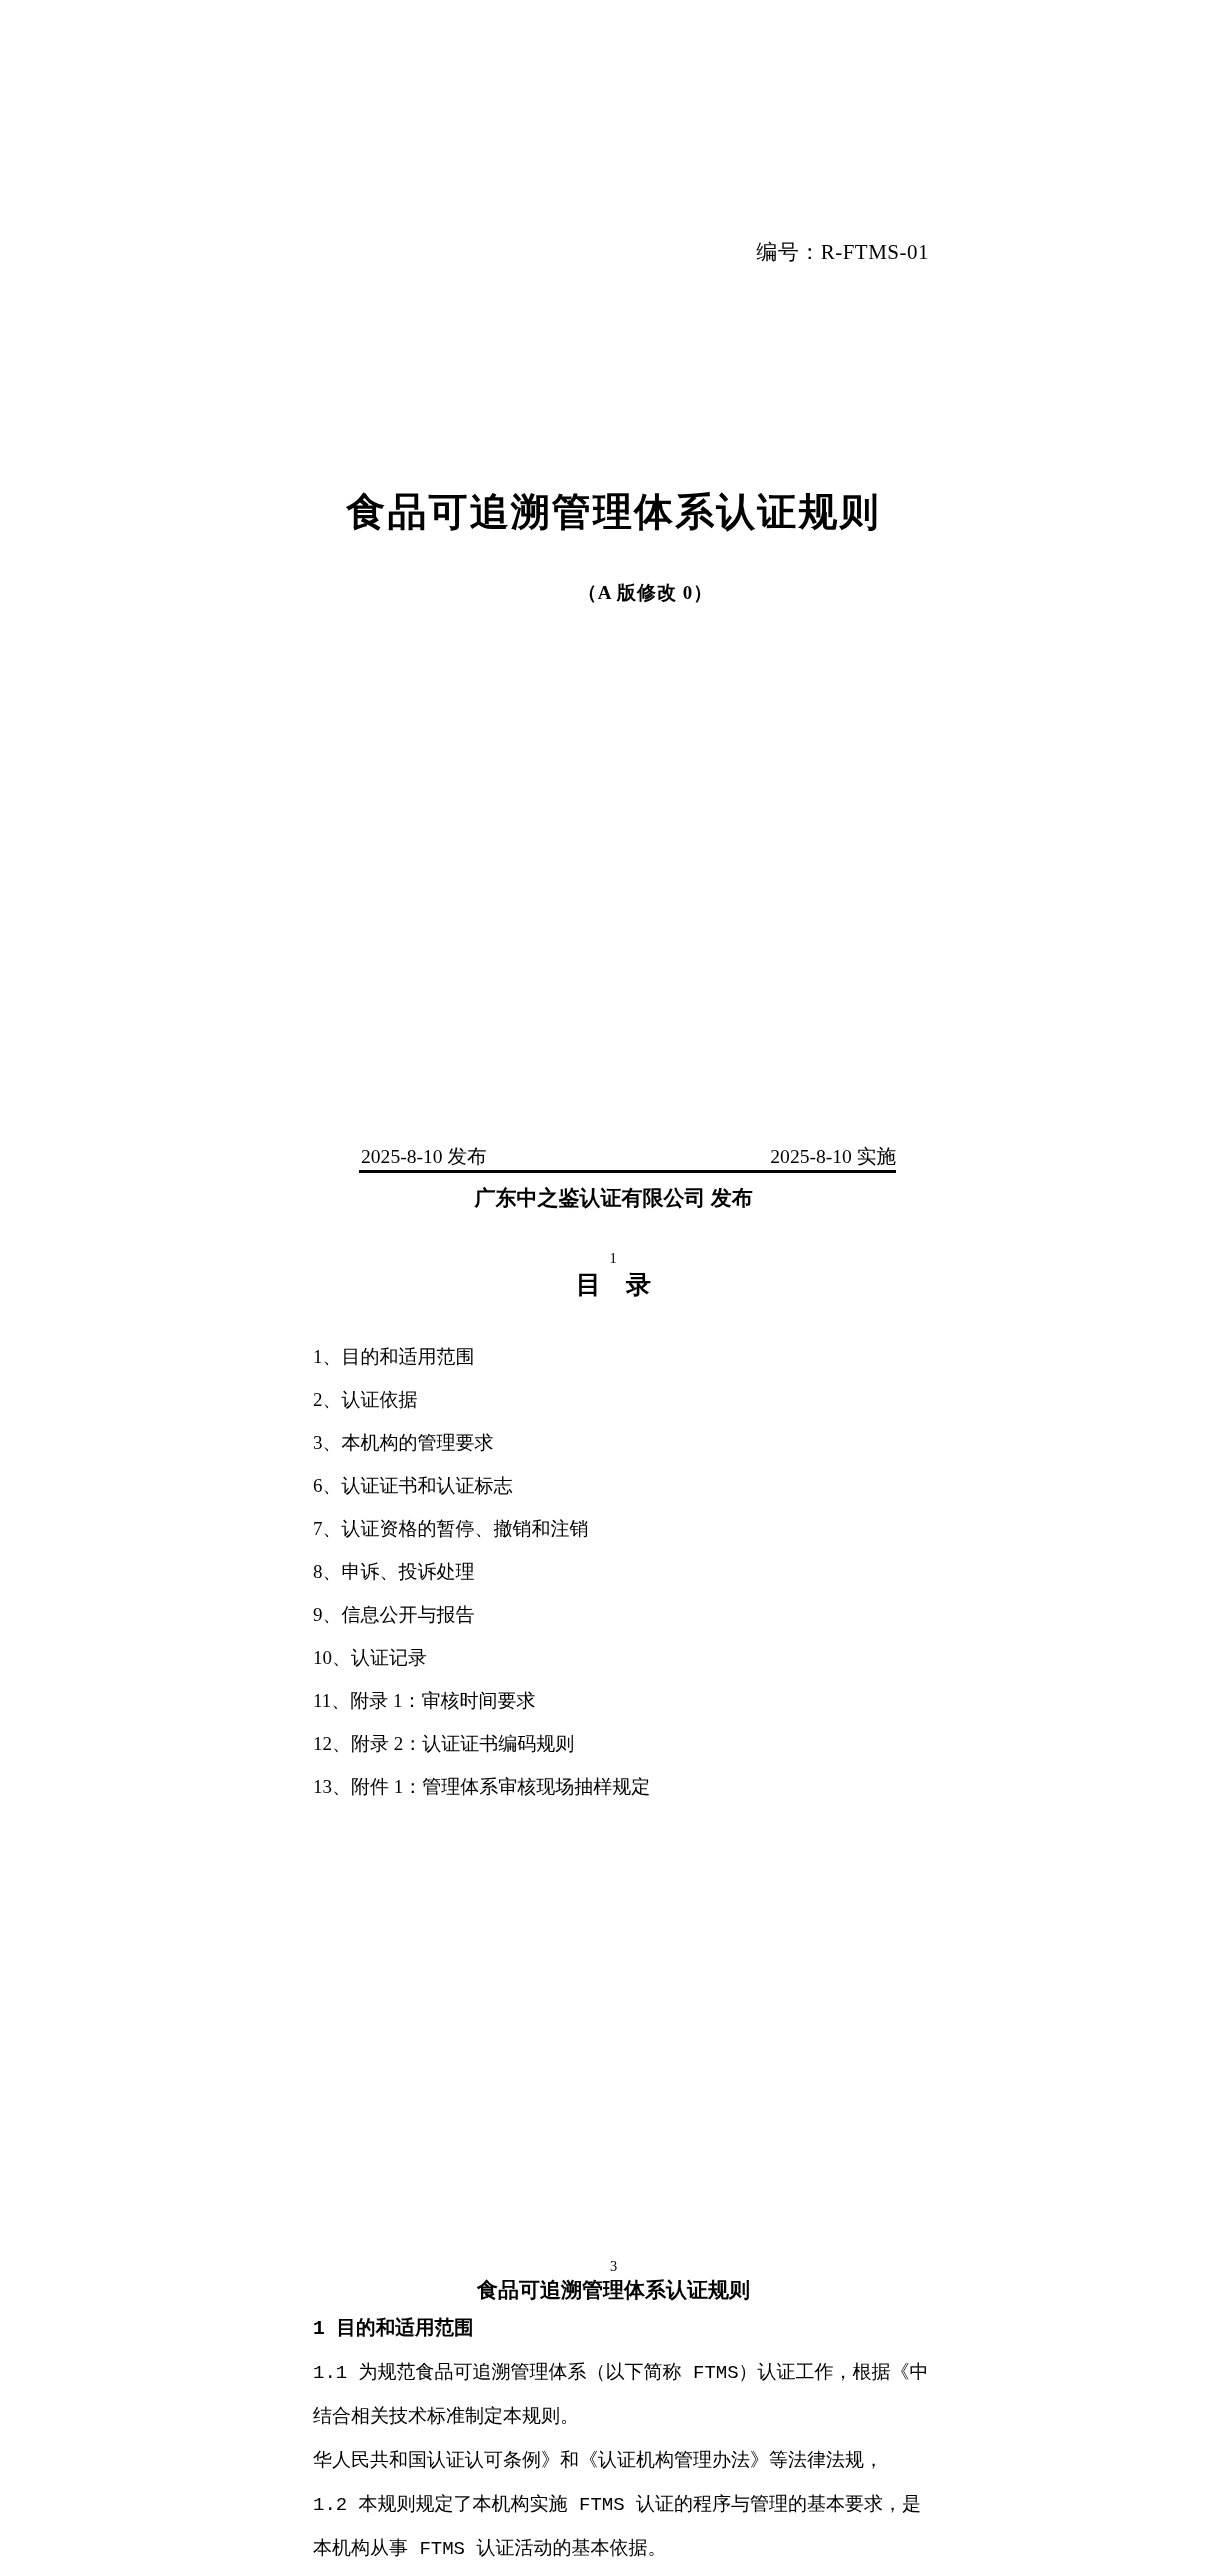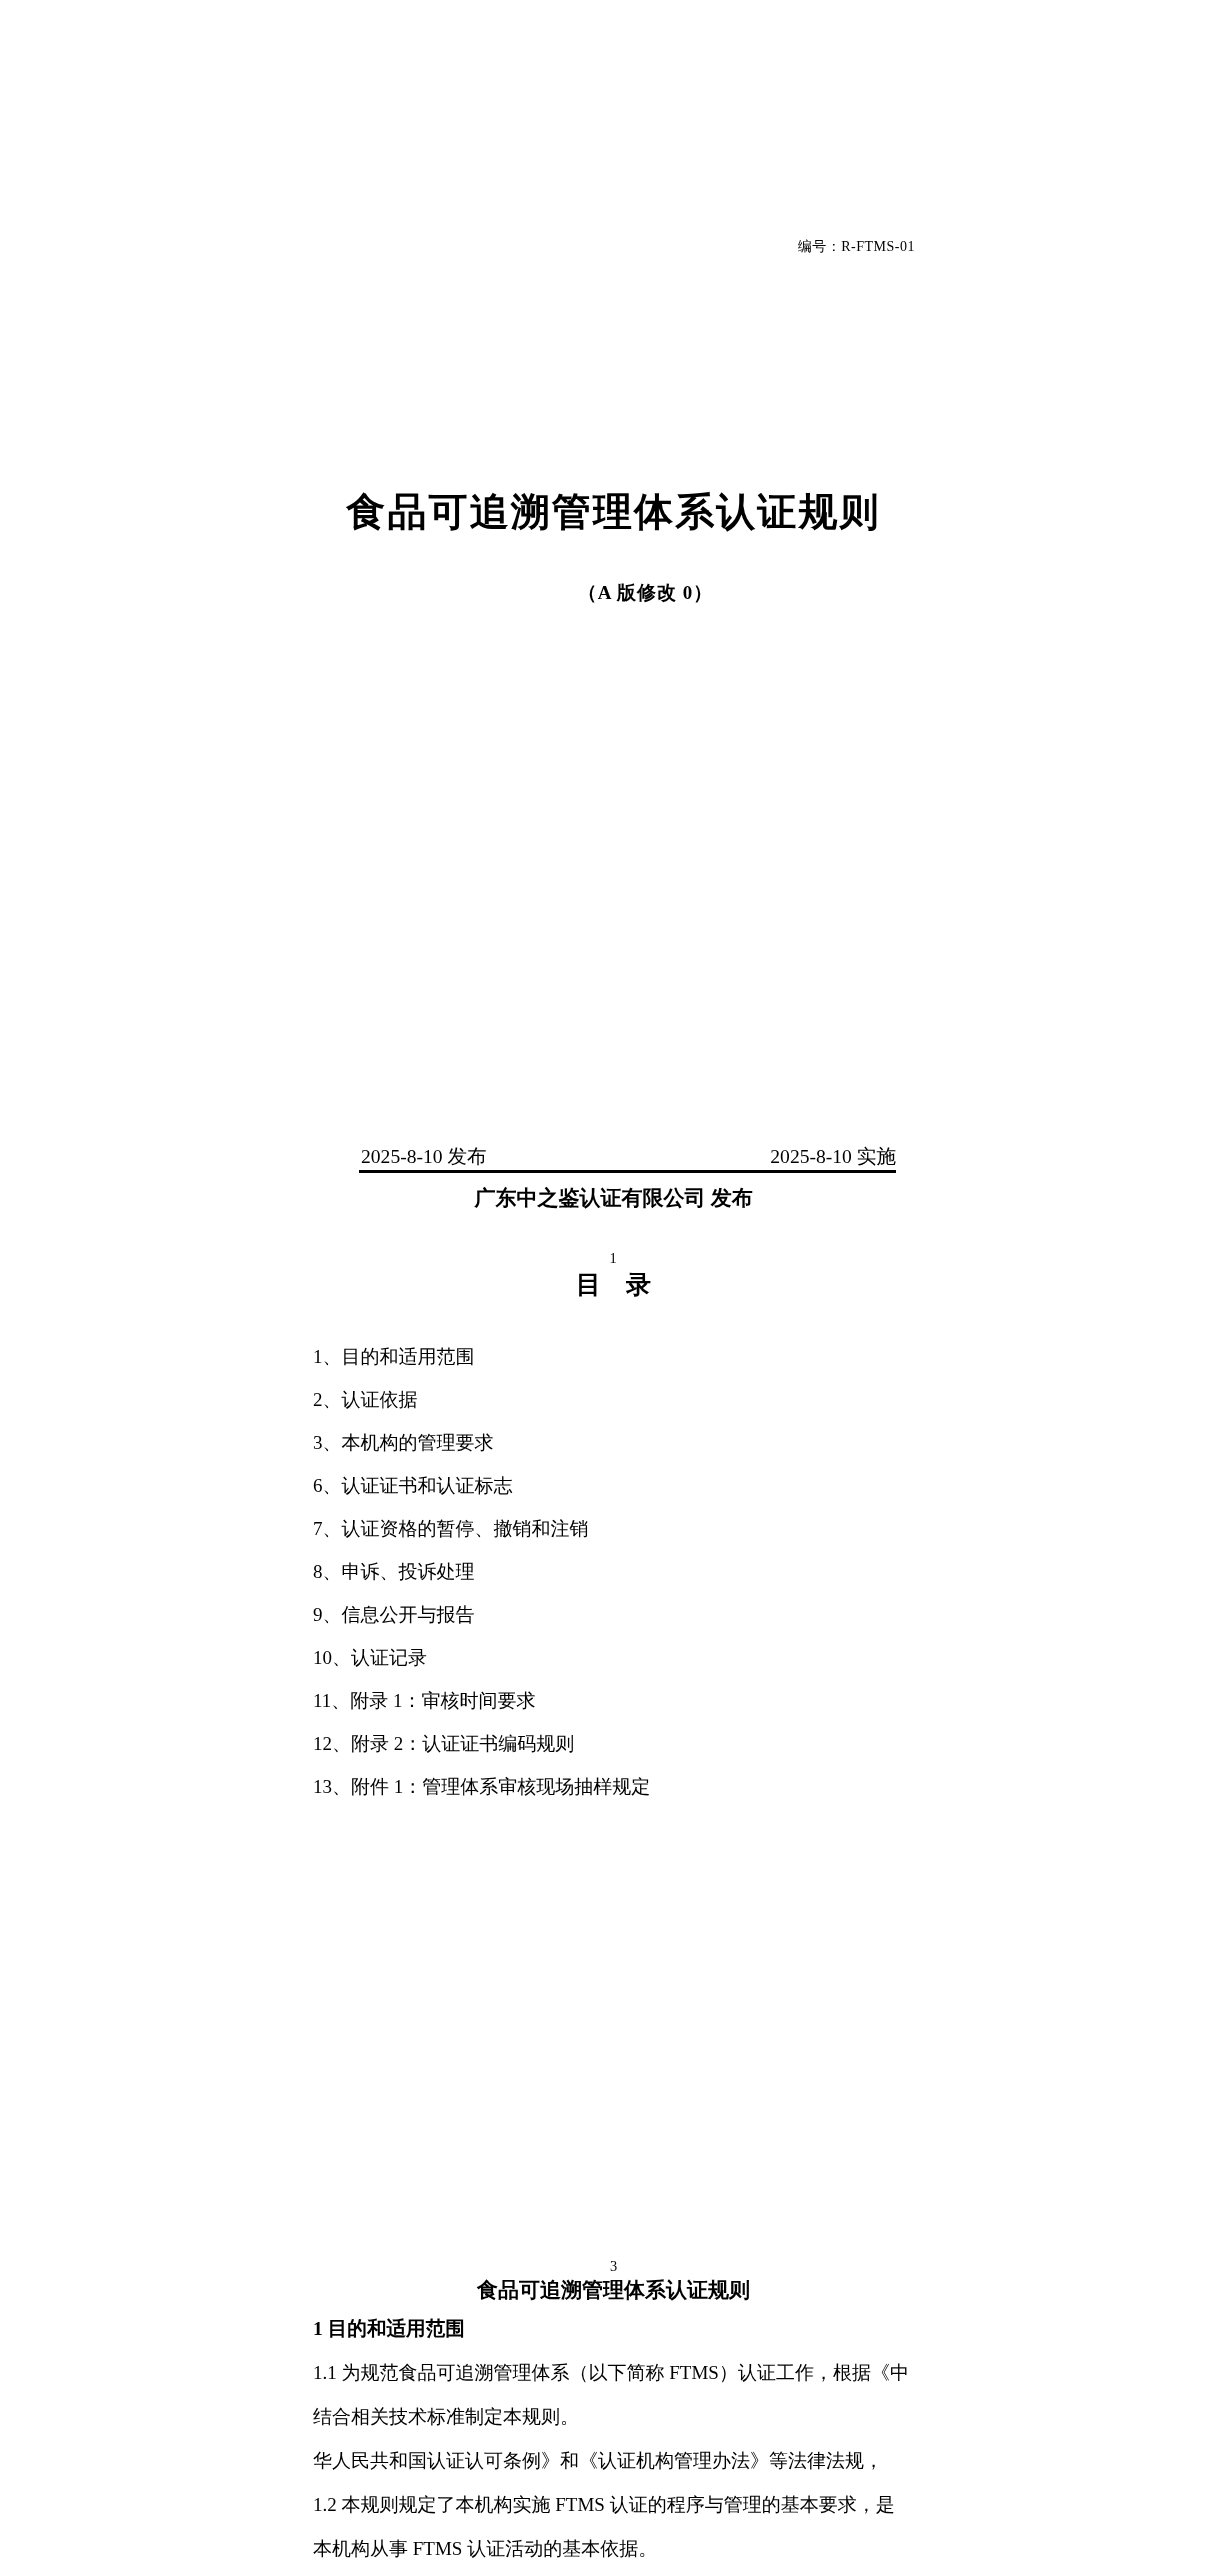--- a/index.html
+++ b/index.html
@@ -4,42 +4,42 @@
 <style>
   html,body{margin:0;padding:0;}
   body{
     width:1227px;height:3733px;position:relative;
     background:#ffffff;color:#000;
     font-family:"Liberation Serif","DejaVu Serif",serif;
     overflow:hidden;
   }
   .abs{position:absolute;}
   
-  .doc-number{top:238px;right:312px;font-size:14px;letter-spacing:0.5px;}
+  .doc-number{top:238px;right:298px;font-size:21px;letter-spacing:0.5px;}
   .cover-title{top:485px;left:0;width:100%;text-align:center;
     font-size:39px;font-weight:bold;letter-spacing:2.1px;}
   .cover-rev{top:580px;left:0;width:100%;text-align:center;
     font-size:19px;font-weight:bold;letter-spacing:1px;padding-left:32px;}
   .date-row{top:1143px;left:361px;width:535px;display:flex;
     justify-content:space-between;font-size:19.6px;}
   .date-rule{top:1170px;left:359px;width:537px;height:3.1px;background:#000;}
   .publisher{top:1184px;left:0;width:100%;text-align:center;
     font-size:21px;font-weight:bold;}
   
   .toc-sup{top:1250px;left:50%;transform:translateX(-55%);font-size:14.4px;}
   .toc-heading{top:1268px;left:0;width:100%;text-align:center;
     font-size:25px;font-weight:bold;}
   .toc-list{top:1335px;left:313px;width:644px;}
   .toc-line{font-size:19px;line-height:43px;white-space:nowrap;}
   
   .content-sup{top:2258px;left:50%;transform:translateX(-50%);font-size:14.4px;}
   .content-heading{top:2276px;left:0;width:100%;text-align:center;
     font-size:21px;font-weight:bold;}
   .content-lines{top:2307px;left:313px;width:626px;}
-  .cline{font-size:19px;line-height:44px;white-space:nowrap;}
+  .cline{font-size:19px;line-height:44px;white-space:nowrap;font-family:Liberation Mono, monospace;}
   .cline.b{font-weight:bold;font-size:19.6px;}
 </style>
 </head>
 <body>
 
 <div class="abs doc-number">编号：R-FTMS-01</div>
 
 <div class="abs cover-title">食品可追溯管理体系认证规则</div>
 <div class="abs cover-rev">（A 版修改 0）</div>
 

